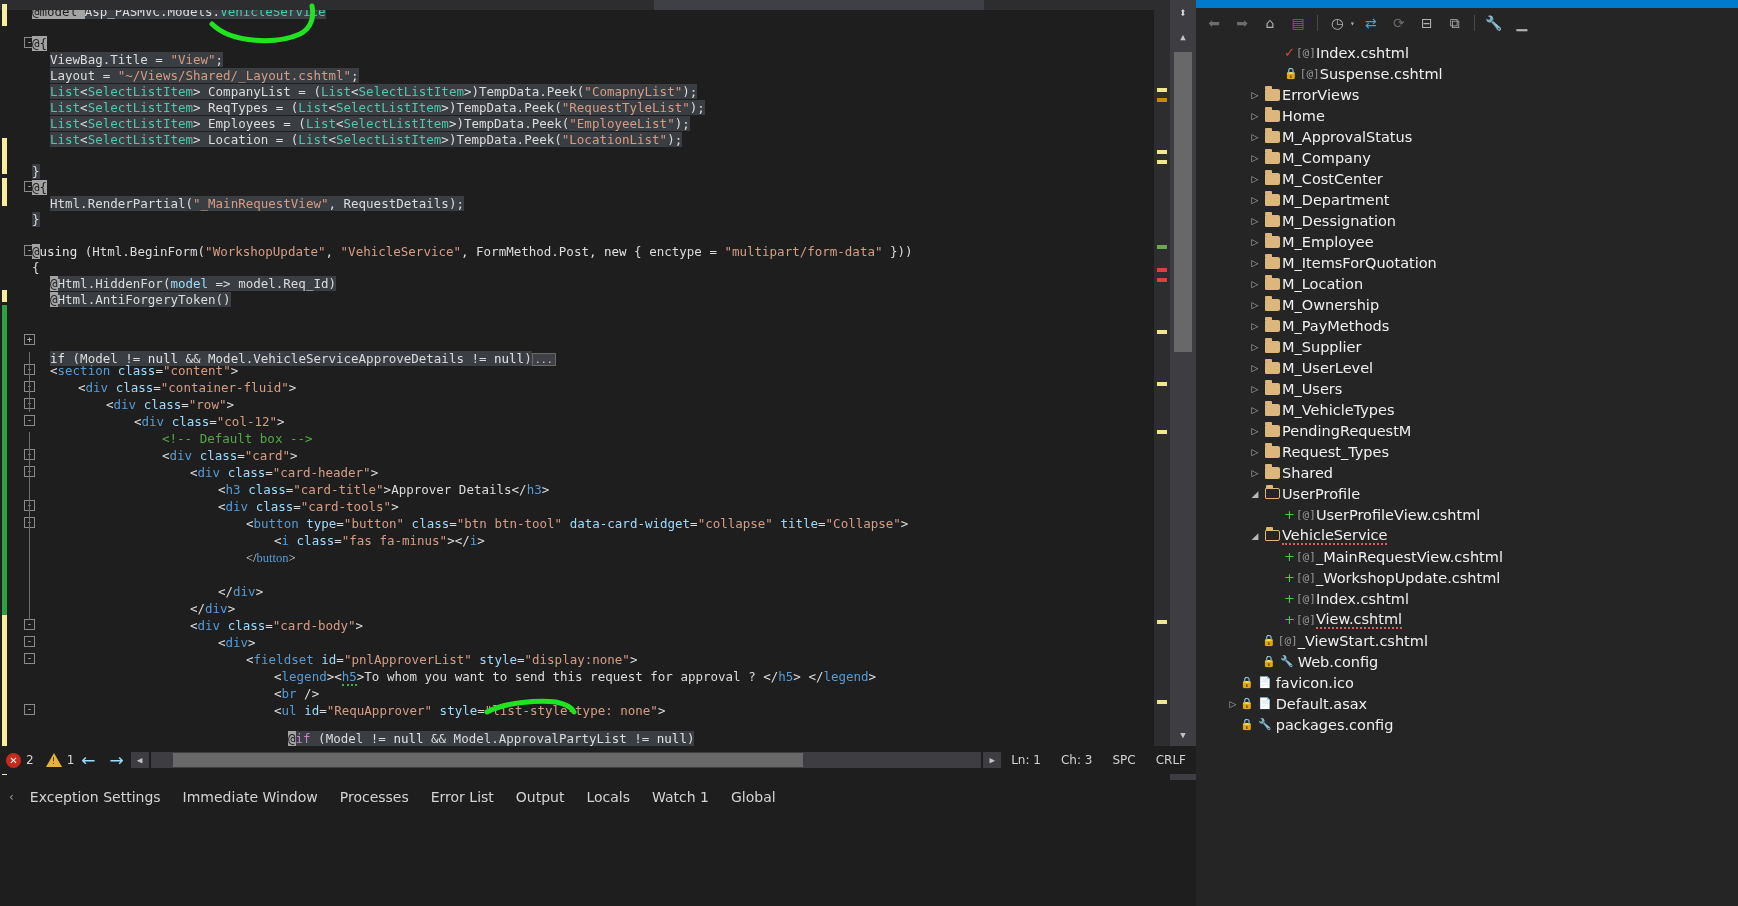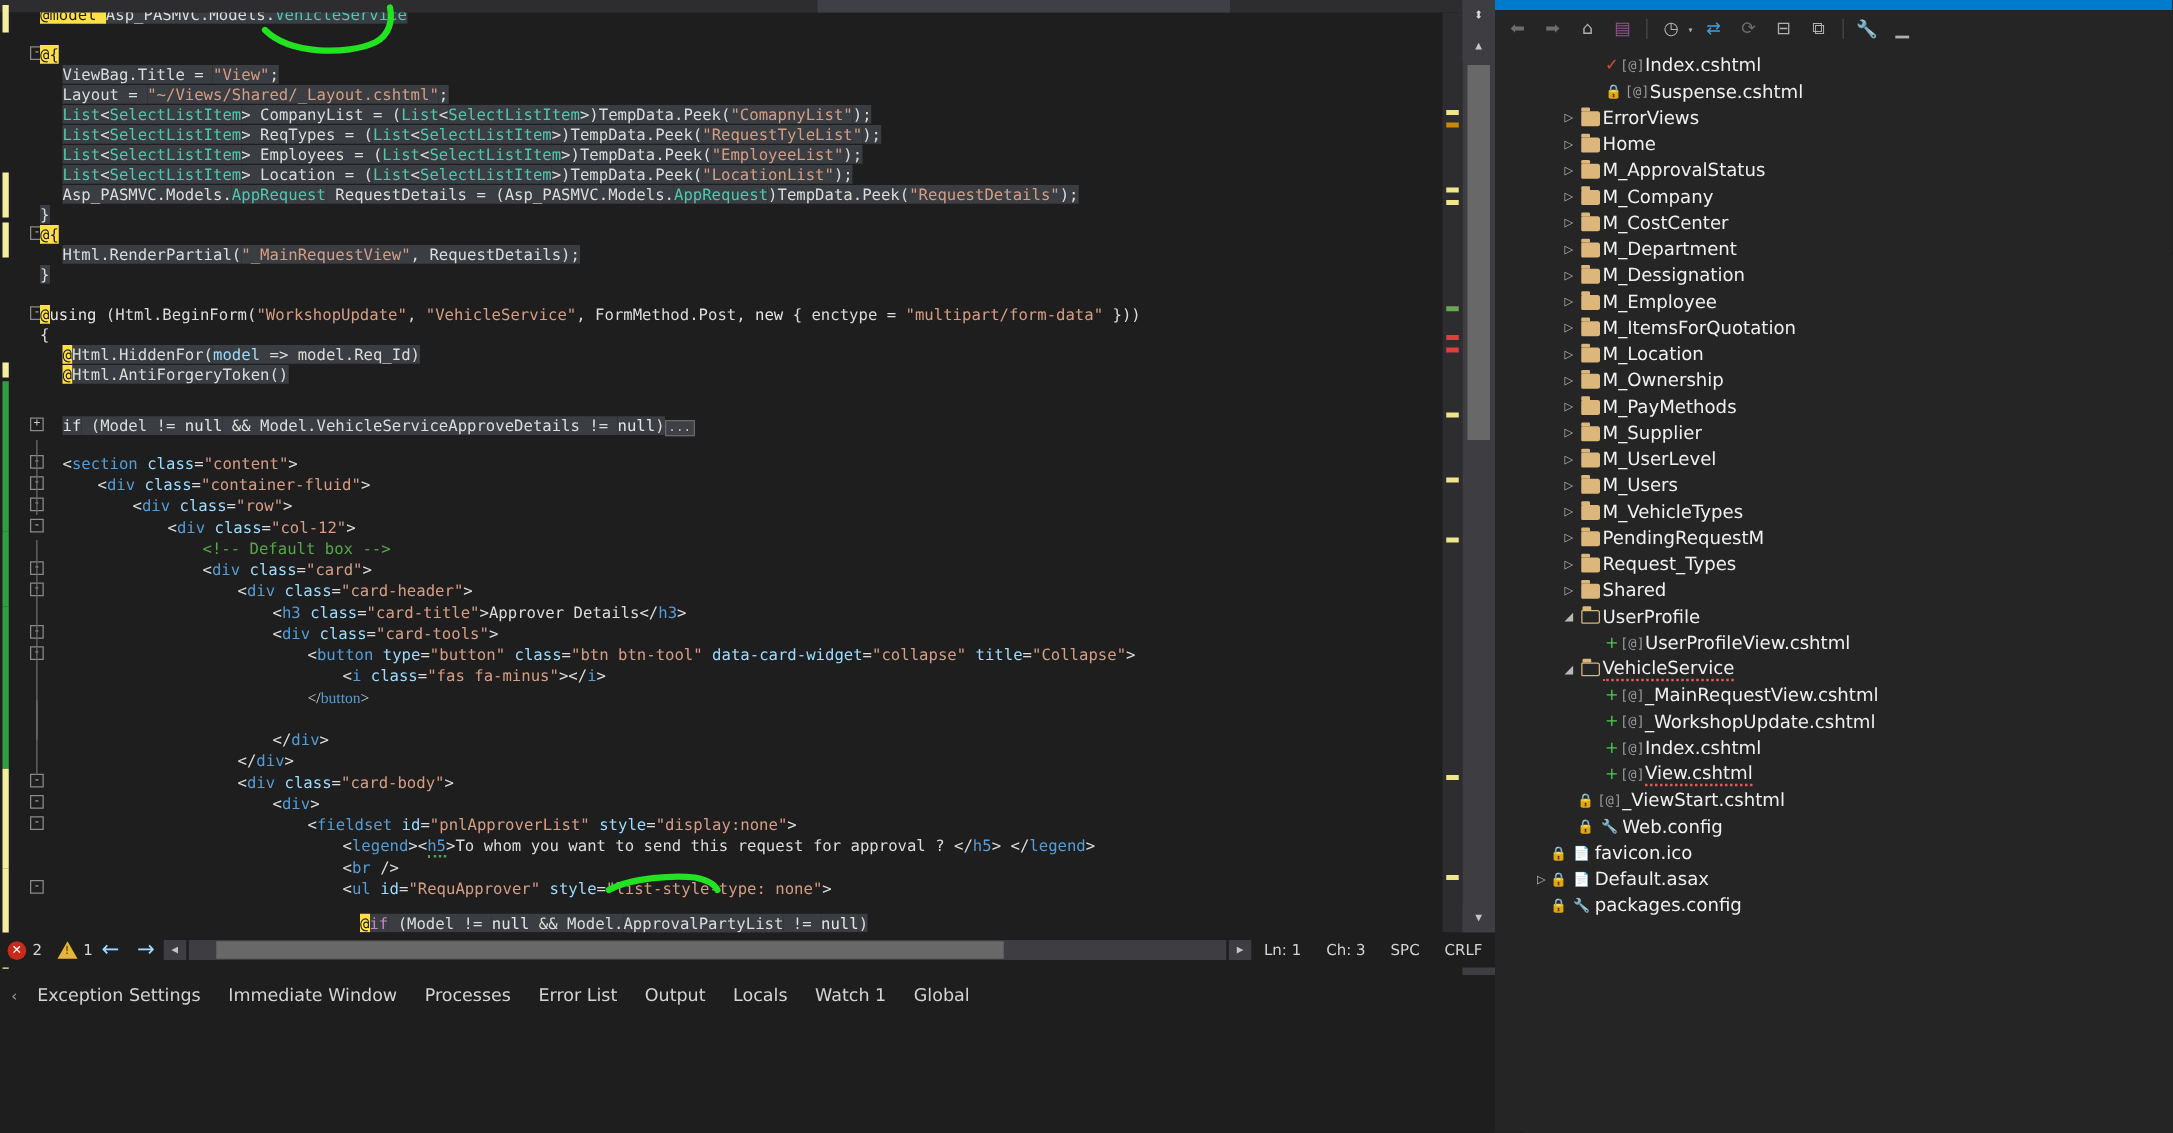--- a/index.html
+++ b/index.html
@@ -53,21 +53,21 @@
     color: #d4d4d4;
   }
   .sel { background: #3a3d41; }
   .kw   { color:#e5e5e5; }
   .kw2  { color:#c586c0; }
   .typ  { color:#4ec9b0; }
   .str  { color:#d69d85; }
   .cmt  { color:#57a64a; }
   .tag  { color:#569cd6; }
   .attr { color:#9cdcfe; }
-  .razor{ background:#fde047; color:#1e1e1e; }
+  .razor{ background:#a3a3a3; color:#1e1e1e; }
   .plain{ color:#dcdcdc; }
   .ellip{ background:#3f3f46; border:1px solid #686868; color:#c8c8c8; padding:0 2px; font-size:10px;}
   .squig { border-bottom: 2px dotted #e05c5c; }
   .squig-g { border-bottom: 2px dotted #4ea64e; }
 
   
   .markerbar {
     position:absolute; right:26px; top:10px; width:16px; height:736px;
     background:#2d2d30;
   }
@@ -209,30 +209,29 @@
 
     <div class="codearea" id="codearea">
         <div class="line" style="top: -6px;"><span class="razor">@model </span><span class="sel plain">Asp_PASMVC.Models.</span><span class="sel typ">VehicleService</span></div>
         <div class="line" style="top: 26px;"><span class="razor">@{</span></div>
         <div class="line" style="top: 42px; padding-left: 18px;"><span class="sel plain">ViewBag.Title = </span><span class="sel str">"View"</span><span class="sel plain">;</span></div>
         <div class="line" style="top: 58px; padding-left: 18px;"><span class="sel plain">Layout = </span><span class="sel str">"~/Views/Shared/_Layout.cshtml"</span><span class="sel plain">;</span></div>
         <div class="line" style="top: 74px; padding-left: 18px;"><span class="sel typ">List</span><span class="sel plain">&lt;</span><span class="sel typ">SelectListItem</span><span class="sel plain">&gt; CompanyList = (</span><span class="sel typ">List</span><span class="sel plain">&lt;</span><span class="sel typ">SelectListItem</span><span class="sel plain">&gt;)TempData.Peek(</span><span class="sel str">"ComapnyList"</span><span class="sel plain">);</span></div>
         <div class="line" style="top: 90px; padding-left: 18px;"><span class="sel typ">List</span><span class="sel plain">&lt;</span><span class="sel typ">SelectListItem</span><span class="sel plain">&gt; ReqTypes = (</span><span class="sel typ">List</span><span class="sel plain">&lt;</span><span class="sel typ">SelectListItem</span><span class="sel plain">&gt;)TempData.Peek(</span><span class="sel str">"RequestTyleList"</span><span class="sel plain">);</span></div>
         <div class="line" style="top: 106px; padding-left: 18px;"><span class="sel typ">List</span><span class="sel plain">&lt;</span><span class="sel typ">SelectListItem</span><span class="sel plain">&gt; Employees = (</span><span class="sel typ">List</span><span class="sel plain">&lt;</span><span class="sel typ">SelectListItem</span><span class="sel plain">&gt;)TempData.Peek(</span><span class="sel str">"EmployeeList"</span><span class="sel plain">);</span></div>
         <div class="line" style="top: 122px; padding-left: 18px;"><span class="sel typ">List</span><span class="sel plain">&lt;</span><span class="sel typ">SelectListItem</span><span class="sel plain">&gt; Location = (</span><span class="sel typ">List</span><span class="sel plain">&lt;</span><span class="sel typ">SelectListItem</span><span class="sel plain">&gt;)TempData.Peek(</span><span class="sel str">"LocationList"</span><span class="sel plain">);</span></div>
-        <div class="line" style="top: 138px; padding-left: 18px;"><span class="sel plain">Asp_PASMVC.Models.</span><span class="sel typ">AppRequest</span><span class="sel plain"> RequestDetails = (Asp_PASMVC.Models.</span><span class="sel typ">AppRequest</span><span class="sel plain">)TempData.Peek(</span><span class="sel str">"RequestDetails"</span><span class="sel plain">);</span></div>
         <div class="line" style="top: 154px;"><span class="sel plain">}</span></div>
         <div class="line" style="top: 170px;"><span class="razor">@{</span></div>
         <div class="line" style="top: 186px; padding-left: 18px;"><span class="sel plain">Html.RenderPartial(</span><span class="sel str">"_MainRequestView"</span><span class="sel plain">, RequestDetails);</span></div>
         <div class="line" style="top: 202px;"><span class="sel plain">}</span></div>
         <div class="line" style="top: 234px;"><span class="razor">@</span><span class="kw">using</span><span class="plain"> (Html.BeginForm(</span><span class="str">"WorkshopUpdate"</span><span class="plain">, </span><span class="str">"VehicleService"</span><span class="plain">, FormMethod.Post, </span><span class="kw">new</span><span class="plain"> { enctype = </span><span class="str">"multipart/form-data"</span><span class="plain"> }))</span></div>
         <div class="line" style="top: 250px;"><span class="plain">{</span></div>
         <div class="line" style="top: 266px; padding-left: 18px;"><span class="razor">@</span><span class="sel plain">Html.HiddenFor(</span><span class="sel attr">model</span><span class="sel plain"> =&gt; model.Req_Id)</span></div>
         <div class="line" style="top: 282px; padding-left: 18px;"><span class="razor">@</span><span class="sel plain">Html.AntiForgeryToken()</span></div>
-        <div class="line" style="top: 323px; padding-left: 18px;"><span class="sel kw">if</span><span class="sel plain"> (Model != </span><span class="sel kw">null</span><span class="sel plain"> &amp;&amp; Model.VehicleServiceApproveDetails != </span><span class="sel kw">null</span><span class="sel plain">)</span><span class="ellip">...</span></div>
+        <div class="line" style="top: 341px; padding-left: 18px;"><span class="sel kw">if</span><span class="sel plain"> (Model != </span><span class="sel kw">null</span><span class="sel plain"> &amp;&amp; Model.VehicleServiceApproveDetails != </span><span class="sel kw">null</span><span class="sel plain">)</span><span class="ellip">...</span></div>
         <div class="line" style="top: 353px; padding-left: 18px;"><span class="plain">&lt;</span><span class="tag">section</span><span class="plain"> </span><span class="attr">class</span><span class="plain">=</span><span class="str">"content"</span><span class="plain">&gt;</span></div>
         <div class="line" style="top: 370px; padding-left: 46px;"><span class="plain">&lt;</span><span class="tag">div</span><span class="plain"> </span><span class="attr">class</span><span class="plain">=</span><span class="str">"container-fluid"</span><span class="plain">&gt;</span></div>
         <div class="line" style="top: 387px; padding-left: 74px;"><span class="plain">&lt;</span><span class="tag">div</span><span class="plain"> </span><span class="attr">class</span><span class="plain">=</span><span class="str">"row"</span><span class="plain">&gt;</span></div>
         <div class="line" style="top: 404px; padding-left: 102px;"><span class="plain">&lt;</span><span class="tag">div</span><span class="plain"> </span><span class="attr">class</span><span class="plain">=</span><span class="str">"col-12"</span><span class="plain">&gt;</span></div>
         <div class="line" style="top: 421px; padding-left: 130px;"><span class="cmt">&lt;!-- Default box --&gt;</span></div>
         <div class="line" style="top: 438px; padding-left: 130px;"><span class="plain">&lt;</span><span class="tag">div</span><span class="plain"> </span><span class="attr">class</span><span class="plain">=</span><span class="str">"card"</span><span class="plain">&gt;</span></div>
         <div class="line" style="top: 455px; padding-left: 158px;"><span class="plain">&lt;</span><span class="tag">div</span><span class="plain"> </span><span class="attr">class</span><span class="plain">=</span><span class="str">"card-header"</span><span class="plain">&gt;</span></div>
         <div class="line" style="top: 472px; padding-left: 186px;"><span class="plain">&lt;</span><span class="tag">h3</span><span class="plain"> </span><span class="attr">class</span><span class="plain">=</span><span class="str">"card-title"</span><span class="plain">&gt;</span><span class="plain">Approver Details</span><span class="plain">&lt;/</span><span class="tag">h3</span><span class="plain">&gt;</span></div>
         <div class="line" style="top: 489px; padding-left: 186px;"><span class="plain">&lt;</span><span class="tag">div</span><span class="plain"> </span><span class="attr">class</span><span class="plain">=</span><span class="str">"card-tools"</span><span class="plain">&gt;</span></div>
         <div class="line" style="top: 506px; padding-left: 214px;"><span class="plain">&lt;</span><span class="tag">button</span><span class="plain"> </span><span class="attr">type</span><span class="plain">=</span><span class="str">"button"</span><span class="plain"> </span><span class="attr">class</span><span class="plain">=</span><span class="str">"btn btn-tool"</span><span class="plain"> </span><span class="attr">data-card-widget</span><span class="plain">=</span><span class="str">"collapse"</span><span class="plain"> </span><span class="attr">title</span><span class="plain">=</span><span class="str">"Collapse"</span><span class="plain">&gt;</span></div>

